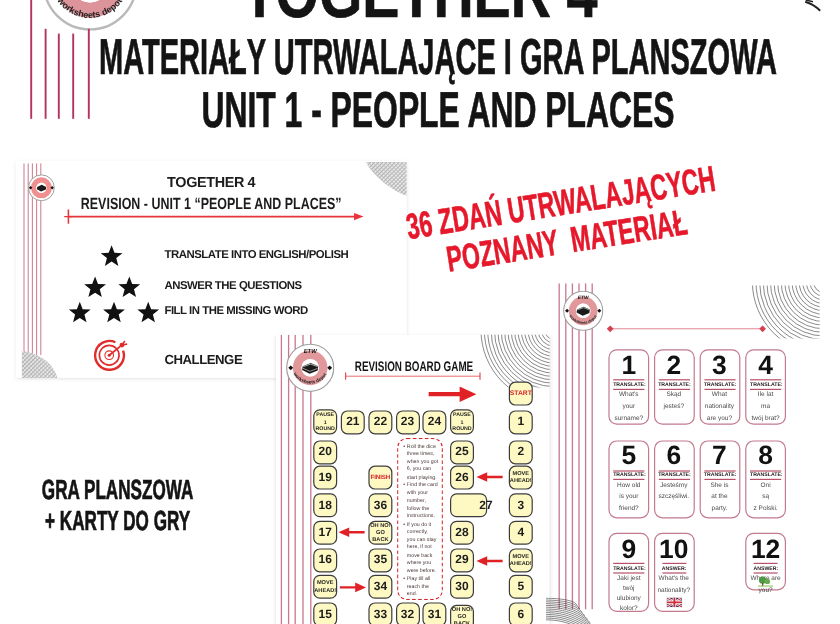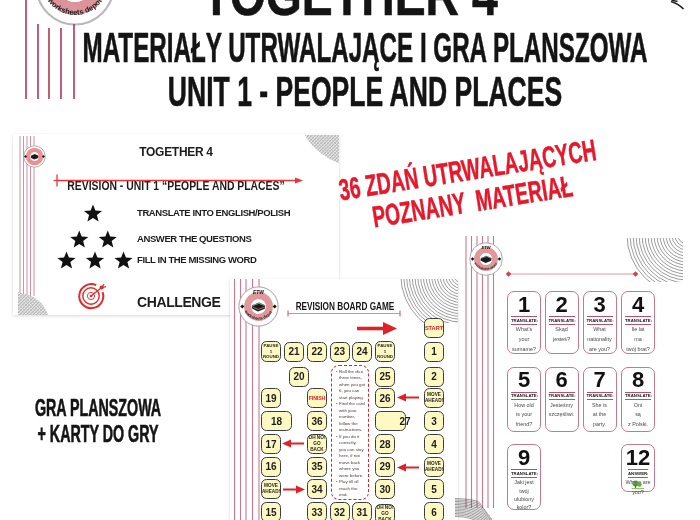--- a/index.html
+++ b/index.html
@@ -79,21 +79,21 @@
     <circle cx="23" cy="23" r="21.5" fill="#fff" stroke="#9a9a9a" stroke-width="1.6"></circle>
     <circle cx="23" cy="23" r="13" fill="none" stroke="#ef8f8f" stroke-width="9"></circle>
     <circle cx="23" cy="23" r="8.5" fill="#fff"></circle>
     <path d="M 16 21.5 L 23.5 18 L 31 21.5 L 30.5 26 L 22.5 29 L 15.5 25.5 Z" fill="#1a1a1a"></path>
     <rect x="3" y="21" width="4" height="4" fill="#111" transform="rotate(45 5 23)"></rect>
     <rect x="39" y="21" width="4" height="4" fill="#111" transform="rotate(45 41 23)"></rect>
   </svg>
 
   <div class="abs" style="left:0;top:11px;width:326px;text-align:center;font-weight:bold;font-size:12px;color:#1c1c1c;letter-spacing:-0.3px;">TOGETHER 4</div>
 
-  <div class="abs" style="left:0;top:44px;width:326px;text-align:center;font-weight:bold;font-size:13.5px;color:#1c1c1c;">
+  <div class="abs" style="left:0;top:28px;width:326px;text-align:center;font-weight:bold;font-size:13.5px;color:#1c1c1c;">
         <div style="transform:scaleX(0.77);">REVISION - UNIT 1 “PEOPLE AND PLACES”</div>
       </div>
 
   <svg class="abs" style="left:40px;top:40px;" width="250" height="13" viewBox="0 0 250 13">
     <line x1="4" y1="6.5" x2="246" y2="6.5" stroke="#e8353c" stroke-width="1.3"></line>
     <line x1="4" y1="0.5" x2="4" y2="12.5" stroke="#e8353c" stroke-width="1.3"></line>
         <line x1="0.5" y1="6.5" x2="7.5" y2="6.5" stroke="#e8353c" stroke-width="1.1"></line>
     <path d="M 250 6.5 L 242 3.5 L 242 9.5 Z" fill="#e8353c"></path>
   </svg>
 
@@ -122,21 +122,21 @@
     <path d="M 25.6 11.2 A 12 12 0 1 1 19.2 4.2" fill="none" stroke="#e02c2c" stroke-width="2"></path>
     <circle cx="14" cy="15" r="8.2" fill="none" stroke="#e02c2c" stroke-width="1.4"></circle>
     <circle cx="14" cy="15" r="3.6" fill="none" stroke="#e02c2c" stroke-width="0.9"></circle>
     <circle cx="14" cy="15" r="1.3" fill="#e02c2c"></circle>
     <line x1="14" y1="15" x2="24" y2="7" stroke="#e02c2c" stroke-width="1.5"></line>
     <circle cx="24.6" cy="6.6" r="2" fill="#e02c2c"></circle>
     <line x1="24.6" y1="6.6" x2="27" y2="3.2" stroke="#e02c2c" stroke-width="1.3"></line>
     <line x1="24.6" y1="6.6" x2="29" y2="5.6" stroke="#e02c2c" stroke-width="1.3"></line>
   </svg>
 
-  <div class="abs" style="left:124px;top:159.5px;font-weight:bold;font-size:14px;letter-spacing:-0.4px;color:#1c1c1c;">CHALLENGE</div>
+  <div class="abs" style="left:124px;top:159.5px;font-weight:bold;font-size:11px;letter-spacing:-0.4px;color:#1c1c1c;">CHALLENGE</div>
 </div>
 
 <div class="abs" style="left:175px;top:154px;width:590px;text-align:center;transform:rotate(-9deg);transform-origin:center;
      font-weight:bold;font-size:30px;color:#e6182b;line-height:1.07;-webkit-text-stroke:0.5px #e6182b;
      text-shadow:-1px -1px 0 #fff,1px -1px 0 #fff,-1px 1px 0 #fff,1px 1px 0 #fff;">
   <div style="transform:scaleX(0.64);">36 ZDAŃ UTRWALAJĄCYCH<br>POZNANY&nbsp; MATERIAŁ</div>
 </div>
 
 <div class="abs hw" style="left:-62px;top:396px;width:320px;text-align:center;font-size:23px;transform:scaleX(0.62);line-height:1.12;">GRA PLANSZOWA<br>+ KARTY DO GRY</div>
 
@@ -213,35 +213,35 @@
   <div class="sq num" style="left:77px;top:62.5px;width:20px;height:20px;">22</div>
 
   <div class="sq num" style="left:99.5px;top:62.5px;width:20px;height:20px;">23</div>
 
   <div class="sq num" style="left:122px;top:62.5px;width:20px;height:20px;">24</div>
 
   <div class="sq tiny" style="left:145px;top:62px;width:20px;height:21px;">PAUSE<br>1<br>ROUND</div>
 
   <div class="sq num" style="left:194px;top:62.5px;width:20px;height:20px;">1</div>
 
-  <div class="sq num" style="left:31px;top:87.5px;width:20px;height:20px;margin-left:28px;">20</div>
+  <div class="sq num" style="left:31px;top:87.5px;width:20px;height:20px;">20</div>
 
   <div class="sq num" style="left:145px;top:87.5px;width:20px;height:20px;">25</div>
 
   <div class="sq num" style="left:194px;top:87.5px;width:20px;height:20px;">2</div>
 
   <div class="sq num" style="left:31px;top:109px;width:20px;height:20px;">19</div>
 
   <div class="sq tiny" style="left:77px;top:109px;width:20px;height:20px;color:#d6242b;font-size:5.2px;letter-spacing:-0.1px;">FINISH</div>
 
   <div class="sq num" style="left:145px;top:109px;width:20px;height:20px;">26</div>
 
   <div class="sq tiny" style="left:194px;top:109px;width:20px;height:20px;font-size:4.7px;">MOVE<br>AHEAD!</div>
 
-  <div class="sq num" style="left:31px;top:132px;width:31px;height:20px;">18</div>
+  <div class="sq num" style="left:31px;top:132px;width:20px;height:20px;">18</div>
 
   <div class="sq num" style="left:77px;top:132px;width:20px;height:20px;">36</div>
 
   <div class="sq num" style="left:145px;top:132px;width:20px;height:20px;padding-left:29px;">27</div>
 
   <div class="sq num" style="left:194px;top:132px;width:20px;height:20px;">3</div>
 
   <div class="sq num" style="left:31px;top:155px;width:20px;height:20px;">17</div>
 
   <div class="sq tiny" style="left:77px;top:155px;width:20px;height:20px;font-size:4.7px;">OH NO!<br>GO<br>BACK</div>
@@ -439,20 +439,33 @@
         <div class="clab">TRANSLATE:</div>
     <div class="cq">Oni<br>są<br>z Polski.</div>
   </div>
 
   <div class="card" style="left:45px;top:208px;width:34px;height:66px;">
     <div class="cnum">9</div>
         <div class="clab">TRANSLATE:</div>
     <div class="cq" style="line-height:1.56;">Jaki jest<br>twój<br>ulubiony<br>kolor?</div>
   </div>
 
+  <div class="card" style="left:82.5px;top:208px;width:34px;height:66px;">
+    <div class="cnum">10</div>
+        <div class="clab" style="margin-left:6px;margin-right:6px;">ANSWER:</div>
+    <div class="cq">What's the<br>nationality?</div>
+
+    <svg style="position:absolute;left:50%;transform:translateX(-50%);bottom:3px;" width="13" height="8" viewBox="0 0 26 16">
+      <rect width="26" height="16" fill="#29336b"></rect>
+      <path d="M0 0 L26 16 M26 0 L0 16" stroke="#fff" stroke-width="4"></path>
+      <path d="M0 0 L26 16 M26 0 L0 16" stroke="#cf2b36" stroke-width="1.8"></path>
+      <path d="M13 0 V16 M0 8 H26" stroke="#fff" stroke-width="6"></path>
+      <path d="M13 0 V16 M0 8 H26" stroke="#cf2b36" stroke-width="3.2"></path>
+    </svg>
+  </div>
 
 
   <div class="card" style="left:159px;top:208px;width:34px;height:48px;">
     <div class="cnum">12</div>
         <div class="clab" style="margin-left:6px;margin-right:6px;">ANSWER:</div>
     <div class="cq">Where are<br>you?</div>
 
     <svg style="position:absolute;left:50%;transform:translateX(-50%);bottom:2.5px;" width="13" height="9" viewBox="0 0 26 18">
       <circle cx="8" cy="7" r="6" fill="#4f9845"></circle>
       <circle cx="16" cy="9" r="4.5" fill="#67ab4f"></circle>

